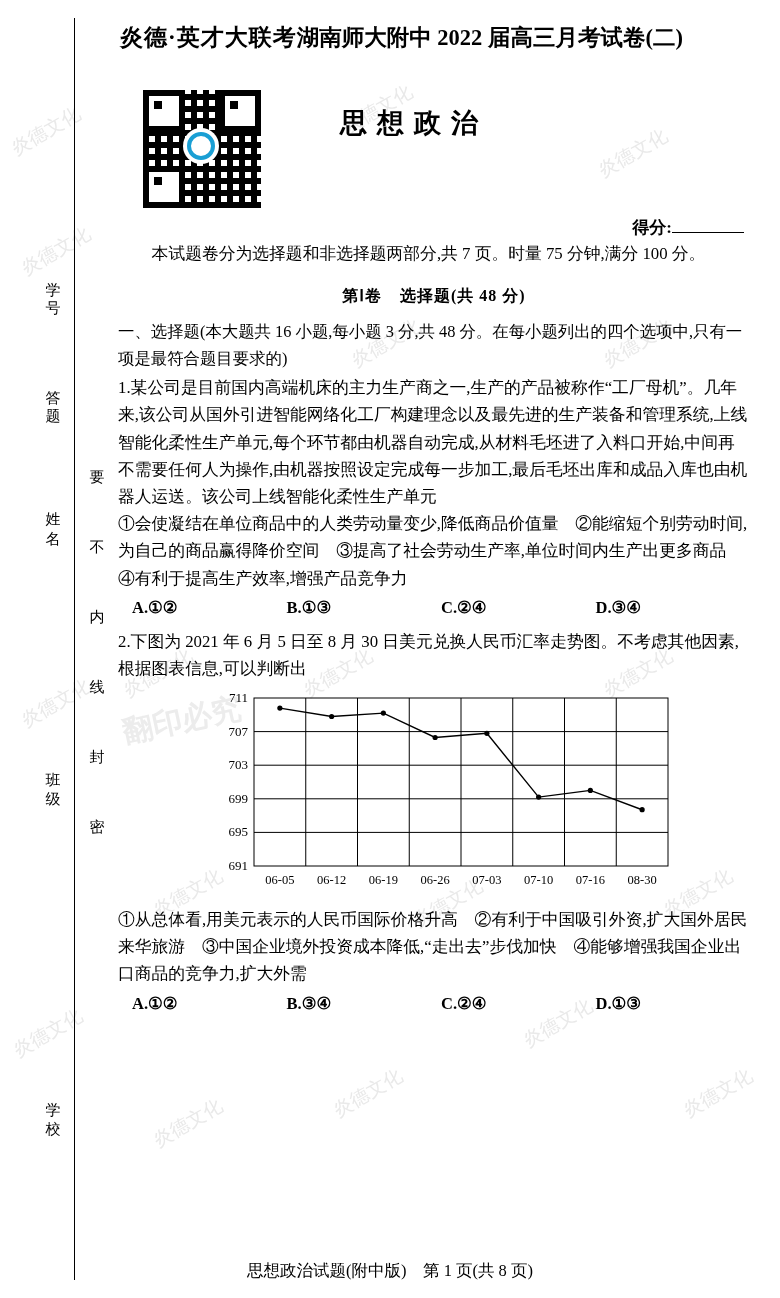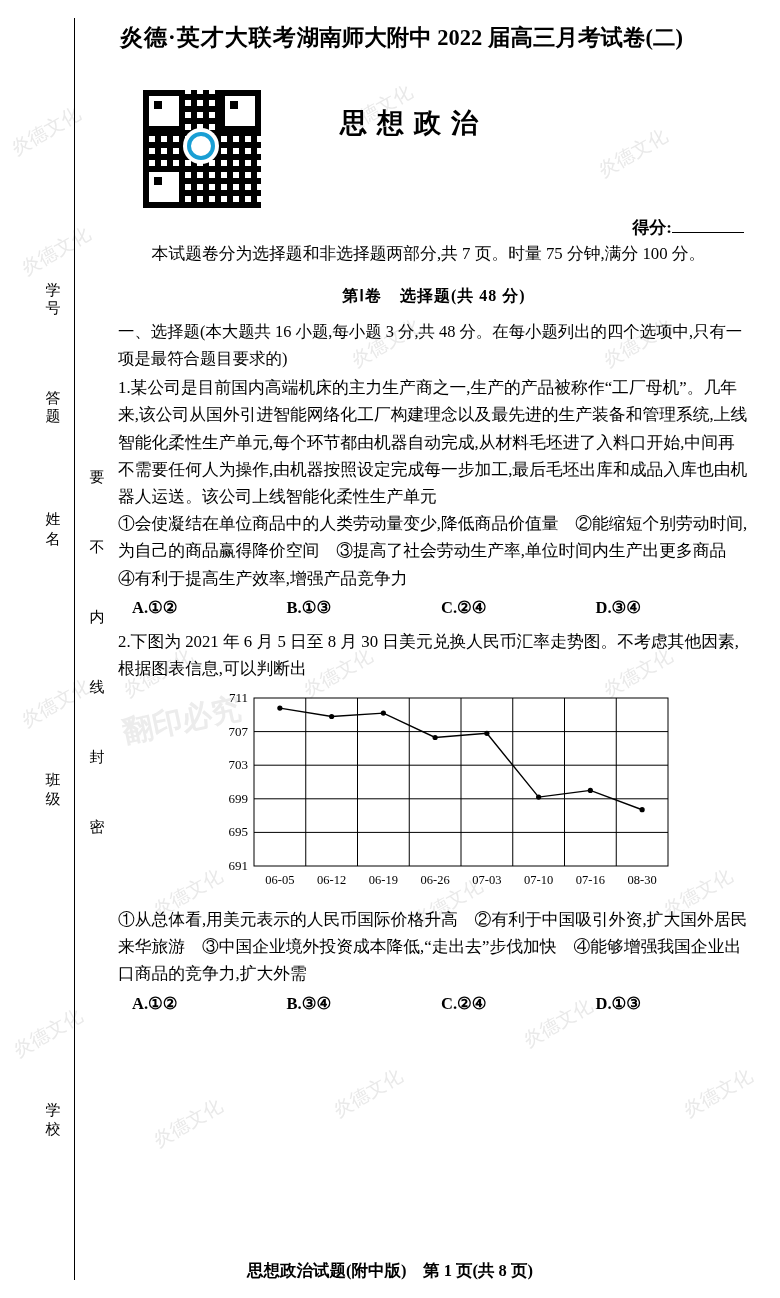--- a/index.html
+++ b/index.html
@@ -194,21 +194,21 @@
     margin: 8px 0 4px 88px;
   }
   .chart-wrap svg { display: block; }
   .footer {
     position: absolute;
     left: 0;
     right: 0;
     bottom: 16px;
     text-align: center;
     font-size: 16.5px;
-    font-weight: bold;
+    font-weight: normal;
     z-index: 3;
   }
 </style>
 </head>
 <body>
 
 <div class="page">
 
   <div class="wm" style="left:8px; top:118px;">炎德文化</div>
   <div class="wm" style="left:18px; top:238px;">炎德文化</div>

